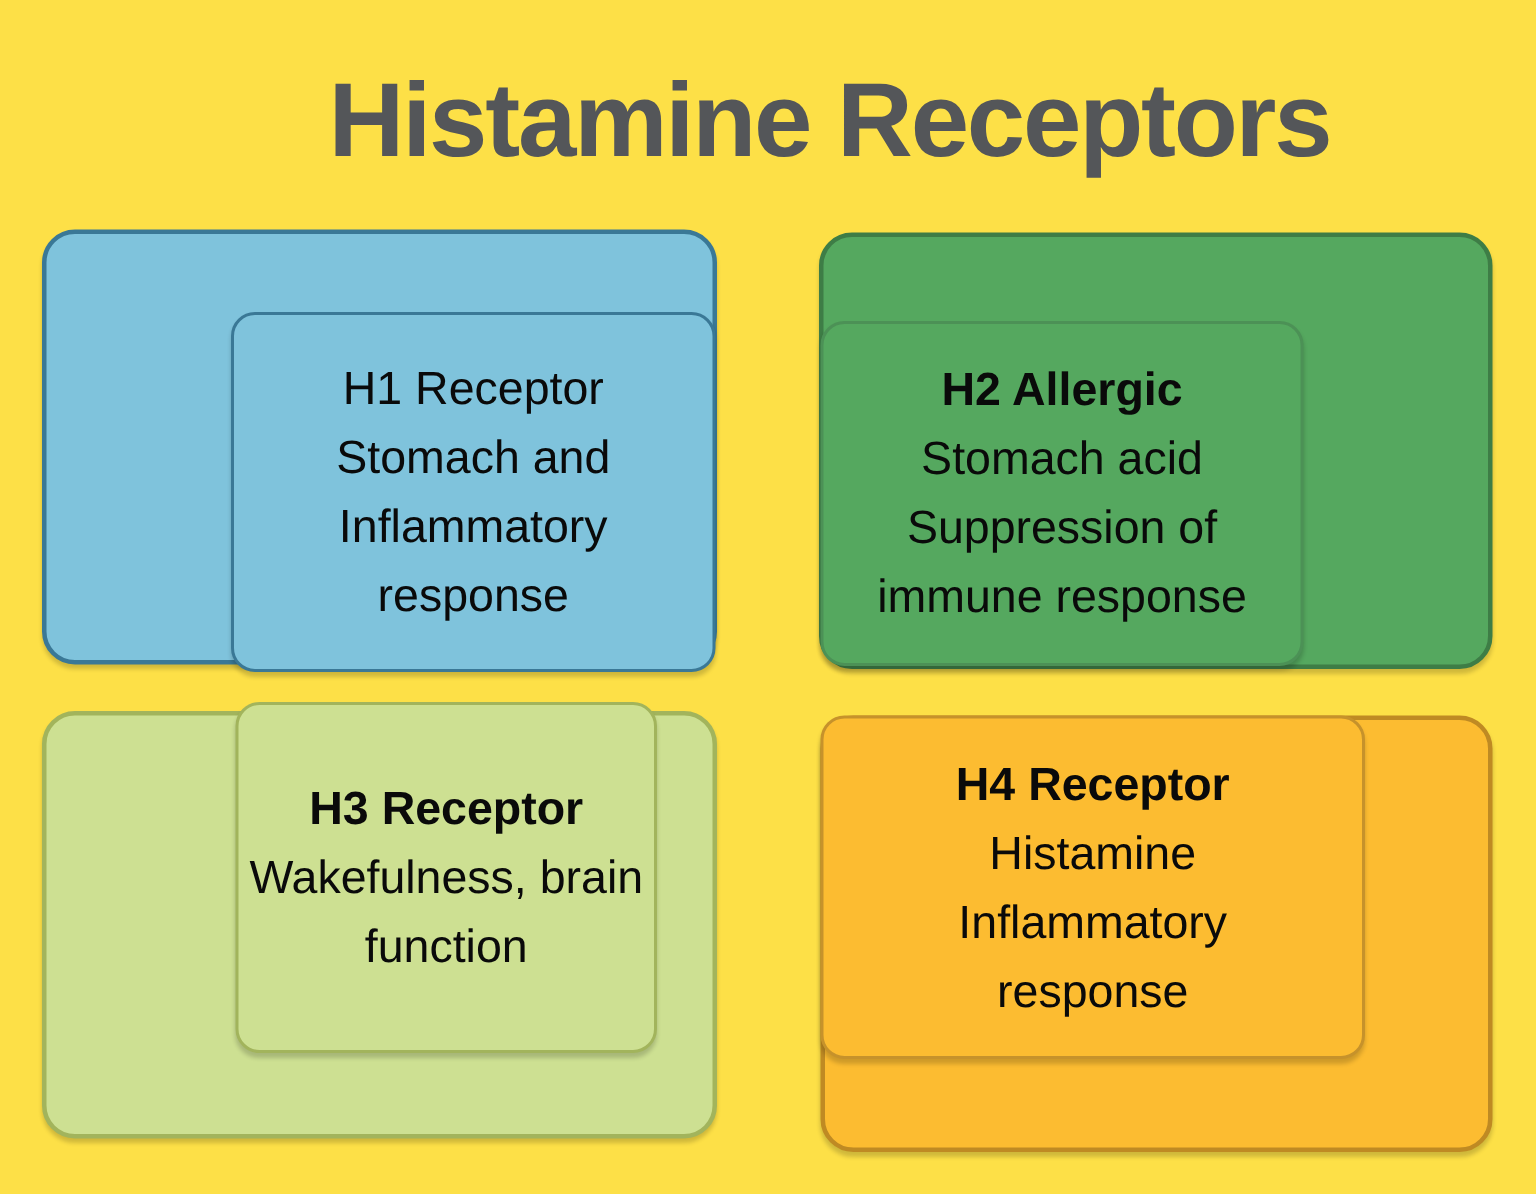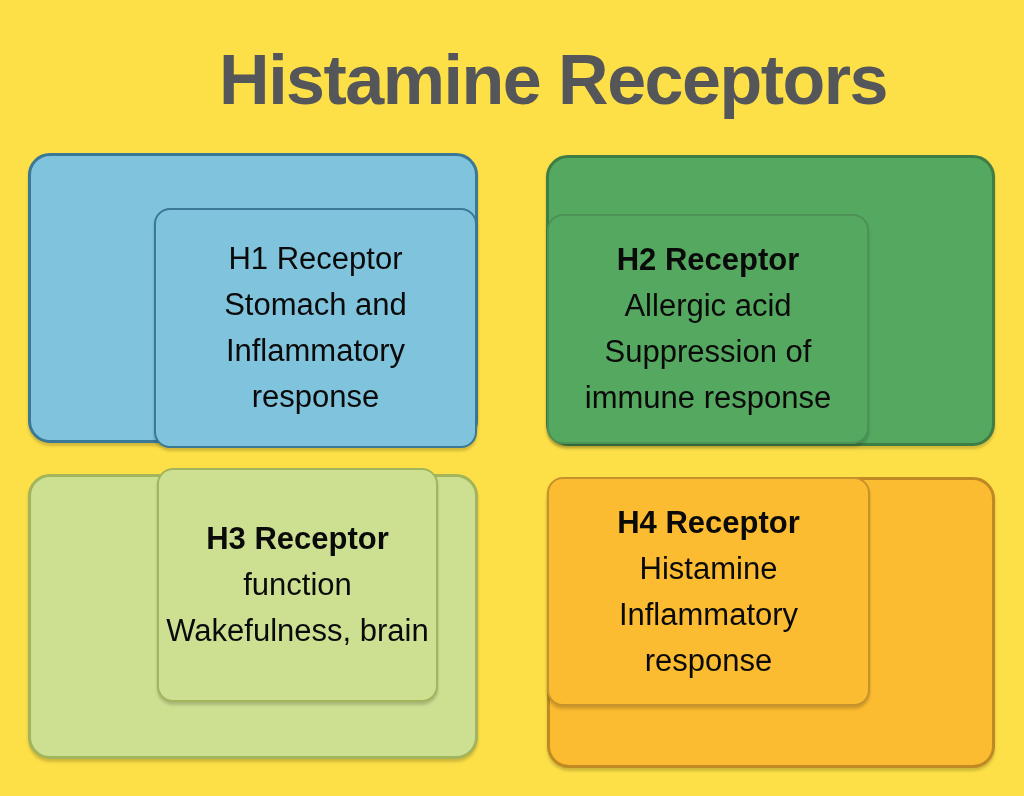--- a/index.html
+++ b/index.html
@@ -56,21 +56,21 @@
   .name-regular .receptor-name { font-weight: 400; }
 
   
   .h1o { left: 28px;  top: 153px; width: 450px; height: 290px; }
   .h1i { left: 154px; top: 208px; width: 323px; height: 240px; }
   .h2o { left: 546px; top: 155px; width: 449px; height: 291px; }
   .h2i { left: 547px; top: 214px; width: 322px; height: 230px; }
   .h3o { left: 28px;  top: 474px; width: 450px; height: 285px; }
   .h3i { left: 157px; top: 468px; width: 281px; height: 234px; }
   .h4o { left: 547px; top: 477px; width: 448px; height: 291px; }
-  .h4i { left: 547px; top: 477px; width: 323px; height: 229px; }
+  .h4i { left: 547px; top: 477px; width: 363px; height: 229px; }
 </style>
 </head>
 <body>
 
 <div class="page">
 
   <h1 class="title" style="color: rgb(84, 86, 89);">Histamine Receptors</h1>
 
   <div class="box outer h1o" style="background: rgb(127, 195, 220); border-color: rgb(58, 120, 150);"></div>
   <div class="box inner h1i name-regular" style="background: rgb(127, 195, 220); border-color: rgb(58, 120, 150);">
@@ -78,33 +78,33 @@
       <div class="receptor-name">H1 Receptor</div>
       <div class="receptor-line">Stomach and</div>
       <div class="receptor-line">Inflammatory</div>
       <div class="receptor-line">response</div>
     </div>
   </div>
 
   <div class="box outer h2o" style="background: rgb(85, 168, 95); border-color: rgb(62, 125, 70);"></div>
   <div class="box inner h2i" style="background: rgb(85, 168, 95); border-color: rgb(76, 145, 86);">
     <div class="box-text">
-      <div class="receptor-name">H2 Receptor</div>
-      <div class="receptor-line">Allergic acid</div>
+      <div class="receptor-name">H2 Allergic</div>
+      <div class="receptor-line">Stomach acid</div>
       <div class="receptor-line">Suppression of</div>
       <div class="receptor-line">immune response</div>
     </div>
   </div>
 
   <div class="box outer h3o" style="background: rgb(205, 224, 146); border-color: rgb(162, 180, 92);"></div>
   <div class="box inner h3i" style="background: rgb(205, 224, 146); border-color: rgb(162, 180, 92);">
     <div class="box-text">
       <div class="receptor-name">H3 Receptor</div>
+      <div class="receptor-line">Wakefulness, brain</div>
       <div class="receptor-line">function</div>
-      <div class="receptor-line">Wakefulness, brain</div>
     </div>
   </div>
 
   <div class="box outer h4o" style="background: rgb(252, 188, 49); border-color: rgb(191, 138, 35);"></div>
   <div class="box inner h4i" style="background: rgb(252, 188, 49); border-color: rgb(198, 146, 43);">
     <div class="box-text">
       <div class="receptor-name">H4 Receptor</div>
       <div class="receptor-line">Histamine</div>
       <div class="receptor-line">Inflammatory</div>
       <div class="receptor-line">response</div>

